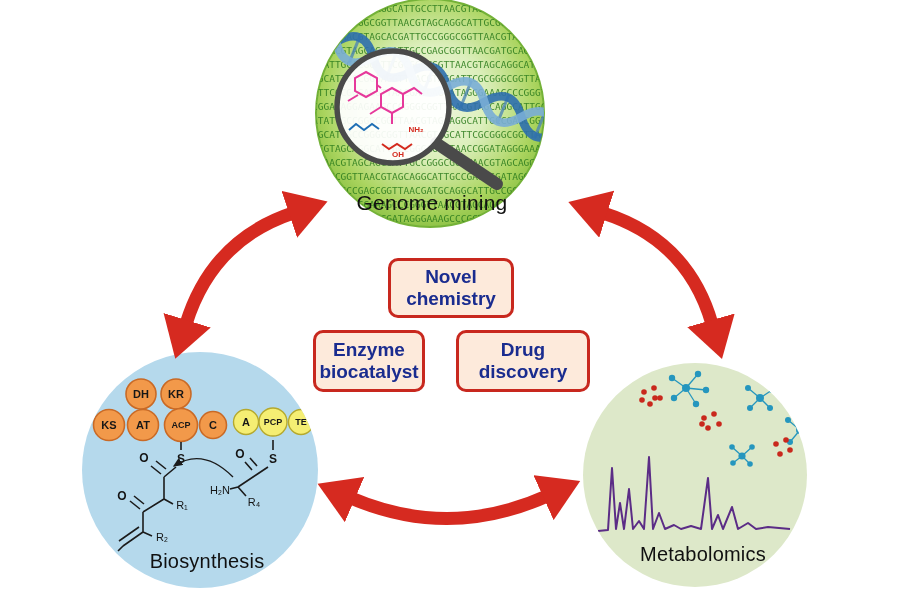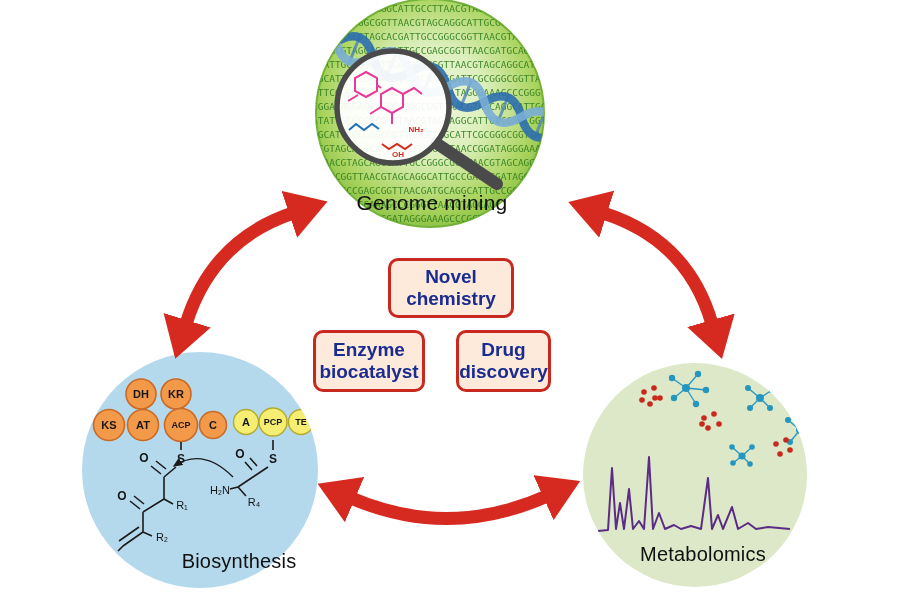--- a/index.html
+++ b/index.html
@@ -3,30 +3,30 @@
 <meta charset="utf-8">
 <style>
   * { margin:0; padding:0; box-sizing:border-box; }
   html,body { width:900px; height:600px; background:#fff; font-family:"Liberation Sans",sans-serif; overflow:hidden; }
   .canvas { position:relative; width:900px; height:600px; background:#fff; }
   svg.fig { position:absolute; left:0; top:0; }
 
   
   .node-label { position:absolute; transform:translateX(-50%); font-weight:normal; color:#101010; white-space:nowrap; letter-spacing:.2px; }
   .genome-label { left:432px; top:191px; font-size:21px; }
-  .bio-label    { left:207px; top:550px; font-size:20px;margin-left:32px; }
+  .bio-label    { left:207px; top:550px; font-size:20px; }
   .met-label    { left:703px; top:543px; font-size:20px; }
 
   
   .center-box { position:absolute; display:flex; align-items:center; justify-content:center; text-align:center;
     background:var(--box-fill,#fdeadb); border:3px solid var(--box-border,#c8281e); border-radius:10px;
     color:var(--box-text,#1a2c8f); font-weight:bold; font-size:19px; line-height:1.16; padding:2px 16px; }
   .box-novel  { left:388px; top:258px; width:126px; height:60px; }
   .box-enzyme { left:313px; top:330px; width:112px; height:62px; }
-  .box-drug   { left:456px; top:330px; width:95px; height:62px; }
+  .box-drug   { left:456px; top:330px; width:134px; height:62px; }
 
   
   .bio-circle { fill:var(--biosynthesis-blue,#b5d9ec); }
   .met-circle { fill:var(--metabolomics-green,#dde8c9); }
   .seq  { font:9.5px "DejaVu Sans Mono",monospace; fill:var(--seq-green,#2f7d1f); fill-opacity:.9; }
   .domain-orange { fill:var(--domain-orange,#f2994a); stroke:#c96a26; stroke-width:1.6; }
   .domain-yellow { fill:var(--domain-yellow,#f5ee73); stroke:#b5a92e; stroke-width:1.4; }
   .dom-label { font-weight:bold; font-size:11px; font-family:"Liberation Sans",sans-serif; text-anchor:middle; fill:#171717; }
   .dom-label-sm { font-size:9px; }
   .atom { font-weight:bold; font-size:12px; text-anchor:middle; fill:#141414; }

